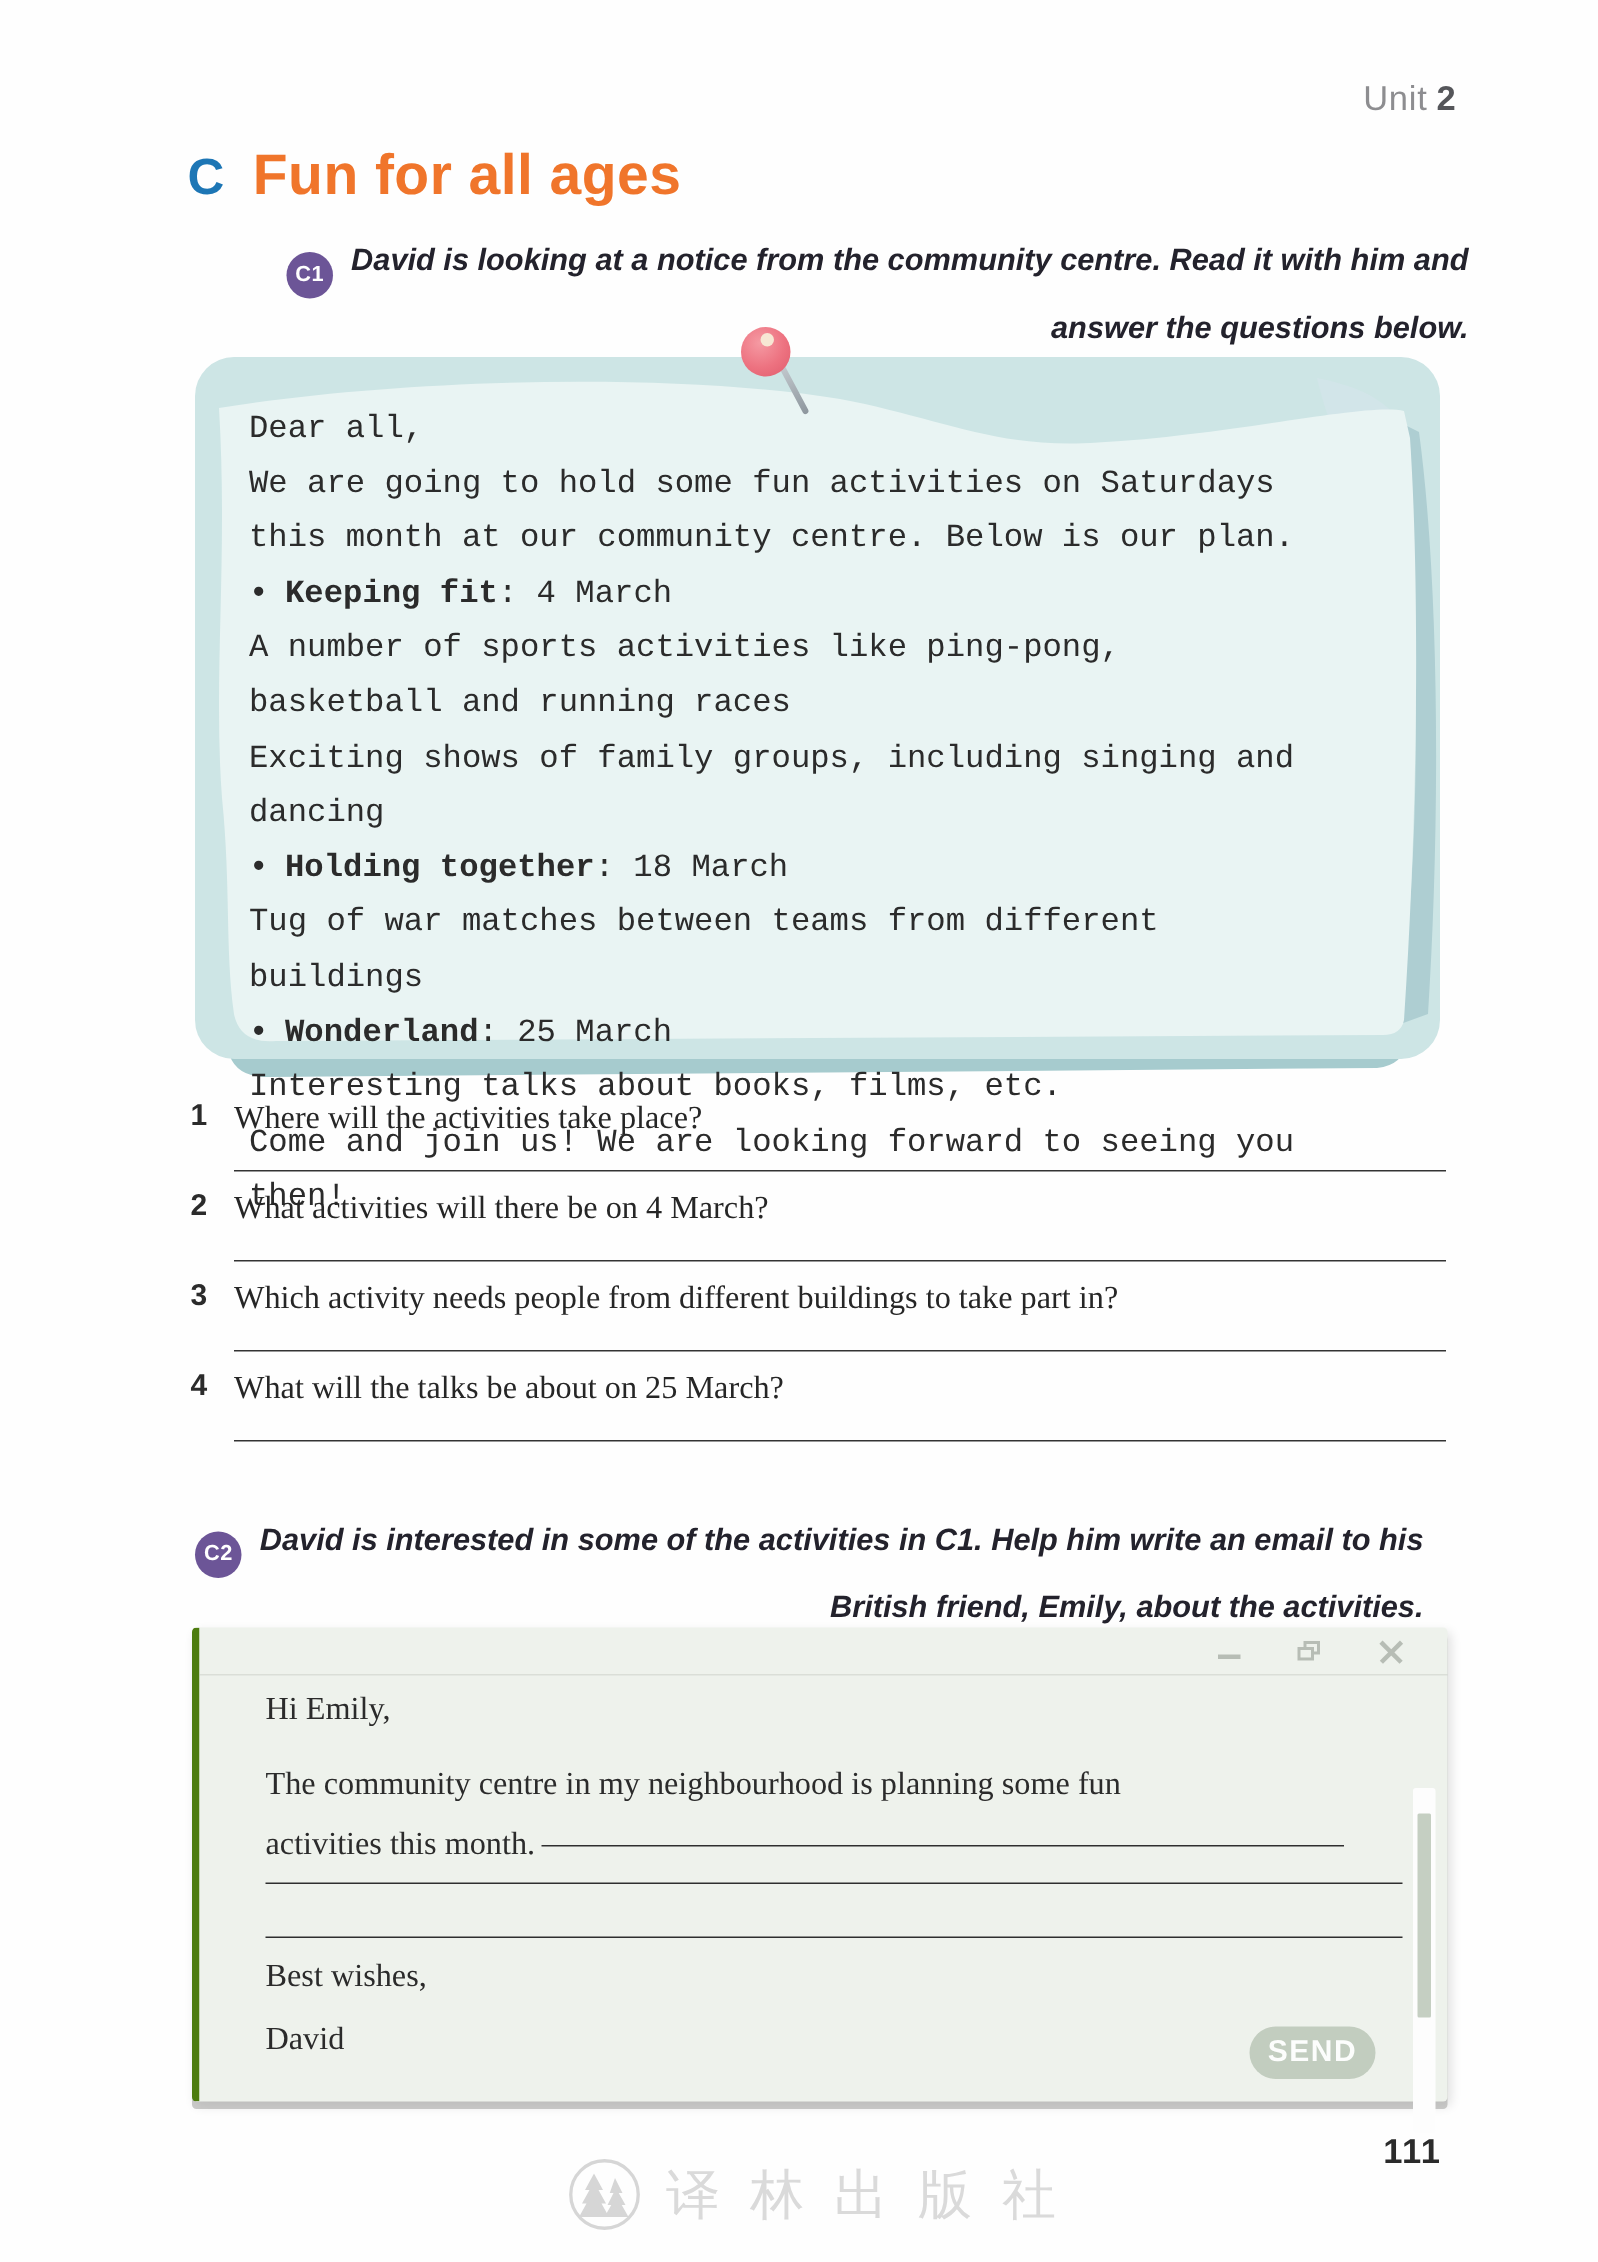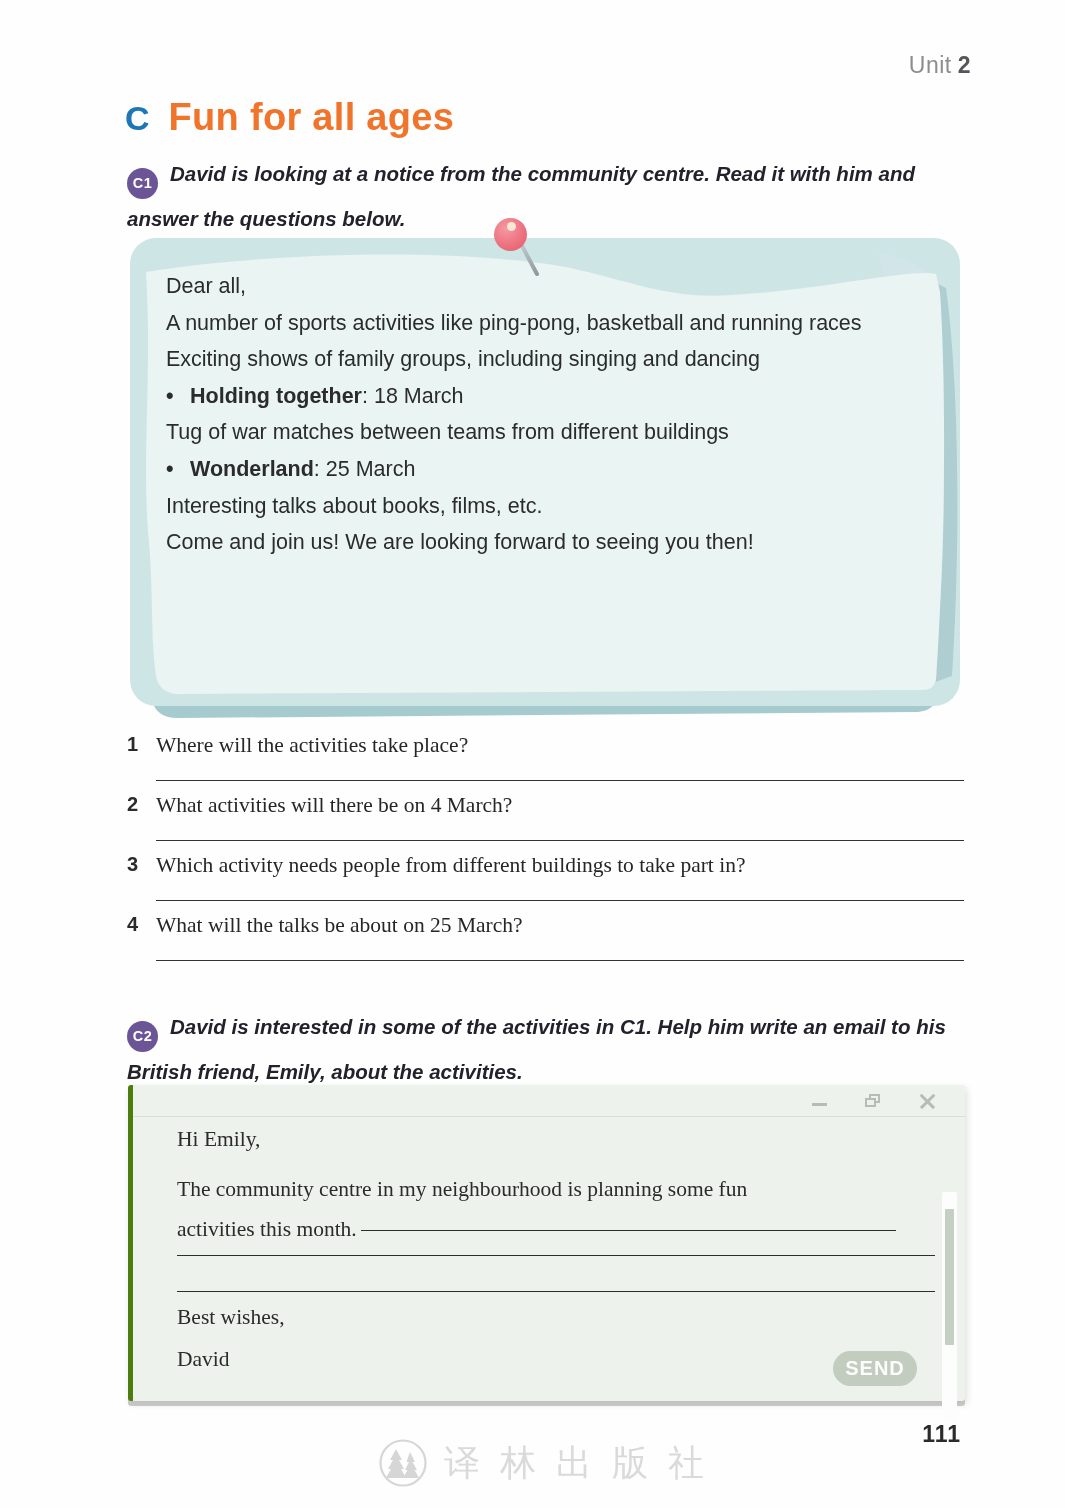--- a/index.html
+++ b/index.html
@@ -10,37 +10,37 @@
     font-family:"Liberation Sans", sans-serif;
   }
   
   .unit-tag { position:absolute; top:52px; right:94px; font-size:23px; color:#8d8d90; letter-spacing:.5px; }
   .unit-tag b { color:#55565a; font-weight:700; margin-left:6px; }
   .section-title { position:absolute; top:96px; left:125px; display:flex; align-items:baseline; gap:19px; }
   .section-letter { font-size:34px; font-weight:700; color:#1d76b5; }
   .section-name { font-size:38px; font-weight:700; color:#f0752b; letter-spacing:.3px; }
   
   .instruction { position:absolute; left:127px; width:852px; font-style:italic; font-weight:700;
-    font-size:20.5px; line-height:39px; color:#23222c; }
+    font-size:20.5px; line-height:39px; color:#23222c;text-align:right; }
   .instr-c1 { top:154px; }
   .instr-c2 { top:1007px; width:822px; }
   .badge { display:inline-flex; align-items:center; justify-content:center; width:31px; height:31px;
     border-radius:50%; background:#6c5597; color:#fff; font-style:normal; font-weight:700; font-size:14.5px;
     margin-right:12px; vertical-align:-7px; letter-spacing:.5px; }
   
   .notice-card { position:absolute; left:130px; top:232px; width:832px; height:490px; }
   .notice-card svg.card-bg { position:absolute; left:0; top:0; }
   .pin { position:absolute; left:358px; top:-12px; width:60px; height:70px; }
   .pin-needle { position:absolute; left:31px; top:24px; width:4px; height:36px;
     background:linear-gradient(180deg,#c3c9ce,#8d969d); transform:rotate(-28deg); transform-origin:top center; border-radius:2px; }
   .pin-ball { position:absolute; left:6px; top:-2px; width:33px; height:33px; border-radius:50%;
     background:radial-gradient(circle at 38% 32%, #f59aa3 0%, #ed7280 55%, #e05b6c 100%); }
   .pin-hl { position:absolute; left:13px; top:4px; width:9px; height:9px; border-radius:50%; background:#f7e7d4; }
   .notice-text { position:absolute; left:36px; top:36px; width:722px;
-    font-family:Liberation Sans, sans-serif; font-size:21.5px; line-height:36.6px; color:#2b2b2b; }
+    font-family:Liberation Mono, monospace; font-size:21.5px; line-height:36.6px; color:#2b2b2b; }
   .notice-text .b { font-weight:700; }
   .bullet { display:inline-block; width:24px; font-weight:700; }
   
   .questions { position:absolute; left:127px; top:733px; width:837px; }
   .question { margin-bottom:0; }
   .q-row { display:flex; gap:13px; font-family:"Liberation Serif", serif; font-size:21.5px; color:#262626; height:27px; }
   .q-num { font-family:"Liberation Sans", sans-serif; font-weight:700; font-size:20px; color:#2b2b2b; width:16px; }
   .q-blank { margin-left:29px; height:21px; border-bottom:1.7px solid #333; margin-bottom:12px; }
   
   .email-window { position:absolute; left:128px; top:1085px; width:837px; height:316px;
@@ -100,20 +100,22 @@
       <path d="M16,40 C140,20 320,16 430,34 C495,46 535,68 602,63 C692,58 782,36 806,42 L810,60 C816,150 816,300 806,448 Q804,458 792,458 L54,462 Q30,464 26,444 C20,400 24,360 18,300 C12,220 22,140 16,40 Z" fill="#e9f4f3"></path>
     </svg>
     <div class="pin">
       <div class="pin-needle"></div>
       <div class="pin-ball">
           <div class="pin-hl"></div>
         </div>
     </div>
     <div class="notice-text">
       <div>Dear all,</div>
+      <div>We are going to hold some fun activities on Saturdays this month at our community centre. Below is our plan.</div>
+      <div><span class="bullet">•</span><span class="b">Keeping fit</span><span>: 4 March</span></div>
       <div>A number of sports activities like ping-pong, basketball and running races</div>
       <div>Exciting shows of family groups, including singing and dancing</div>
       <div><span class="bullet">•</span><span class="b">Holding together</span><span>: 18 March</span></div>
       <div>Tug of war matches between teams from different buildings</div>
       <div><span class="bullet">•</span><span class="b">Wonderland</span><span>: 25 March</span></div>
       <div>Interesting talks about books, films, etc.</div>
       <div>Come and join us! We are looking forward to seeing you then!</div>
     </div>
   </div>
 

